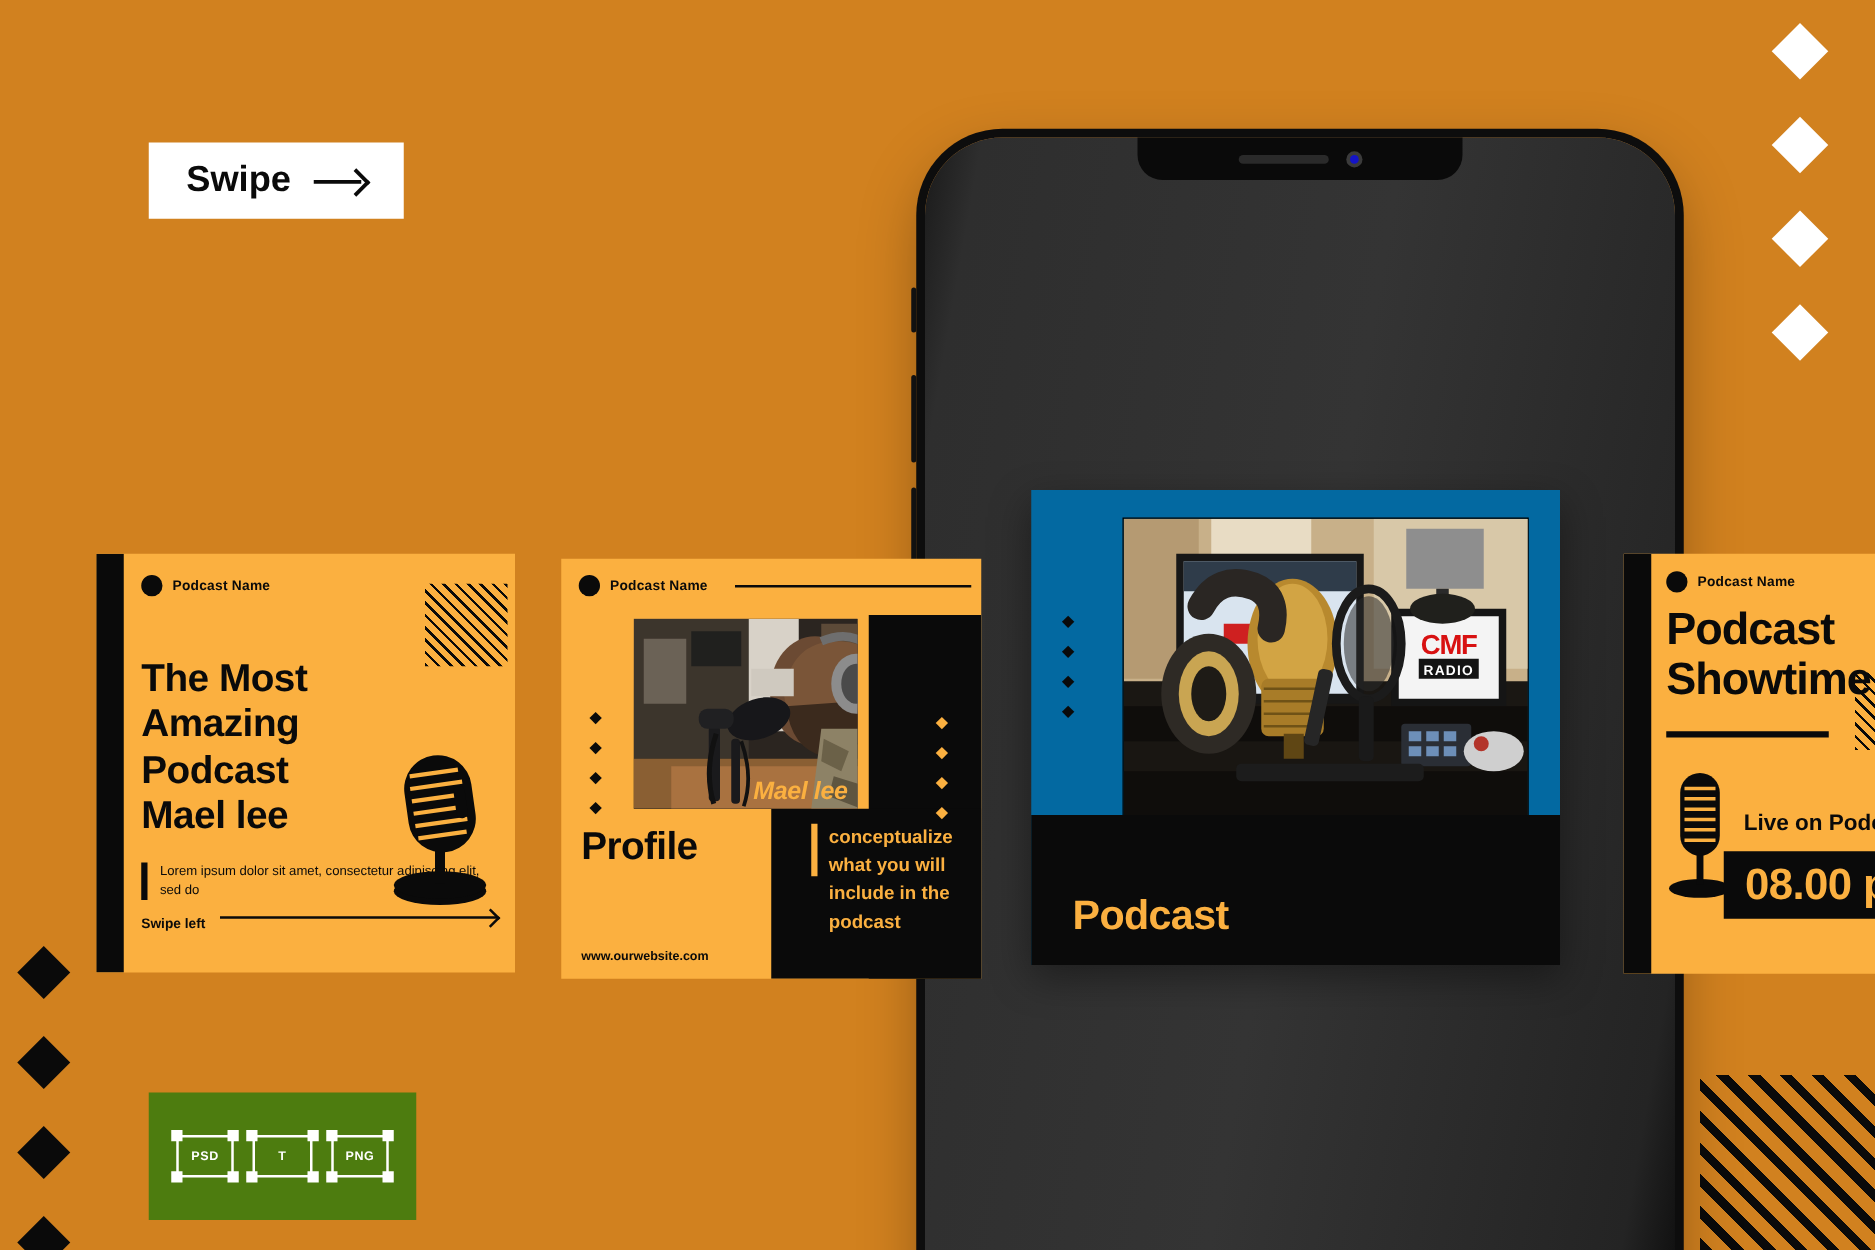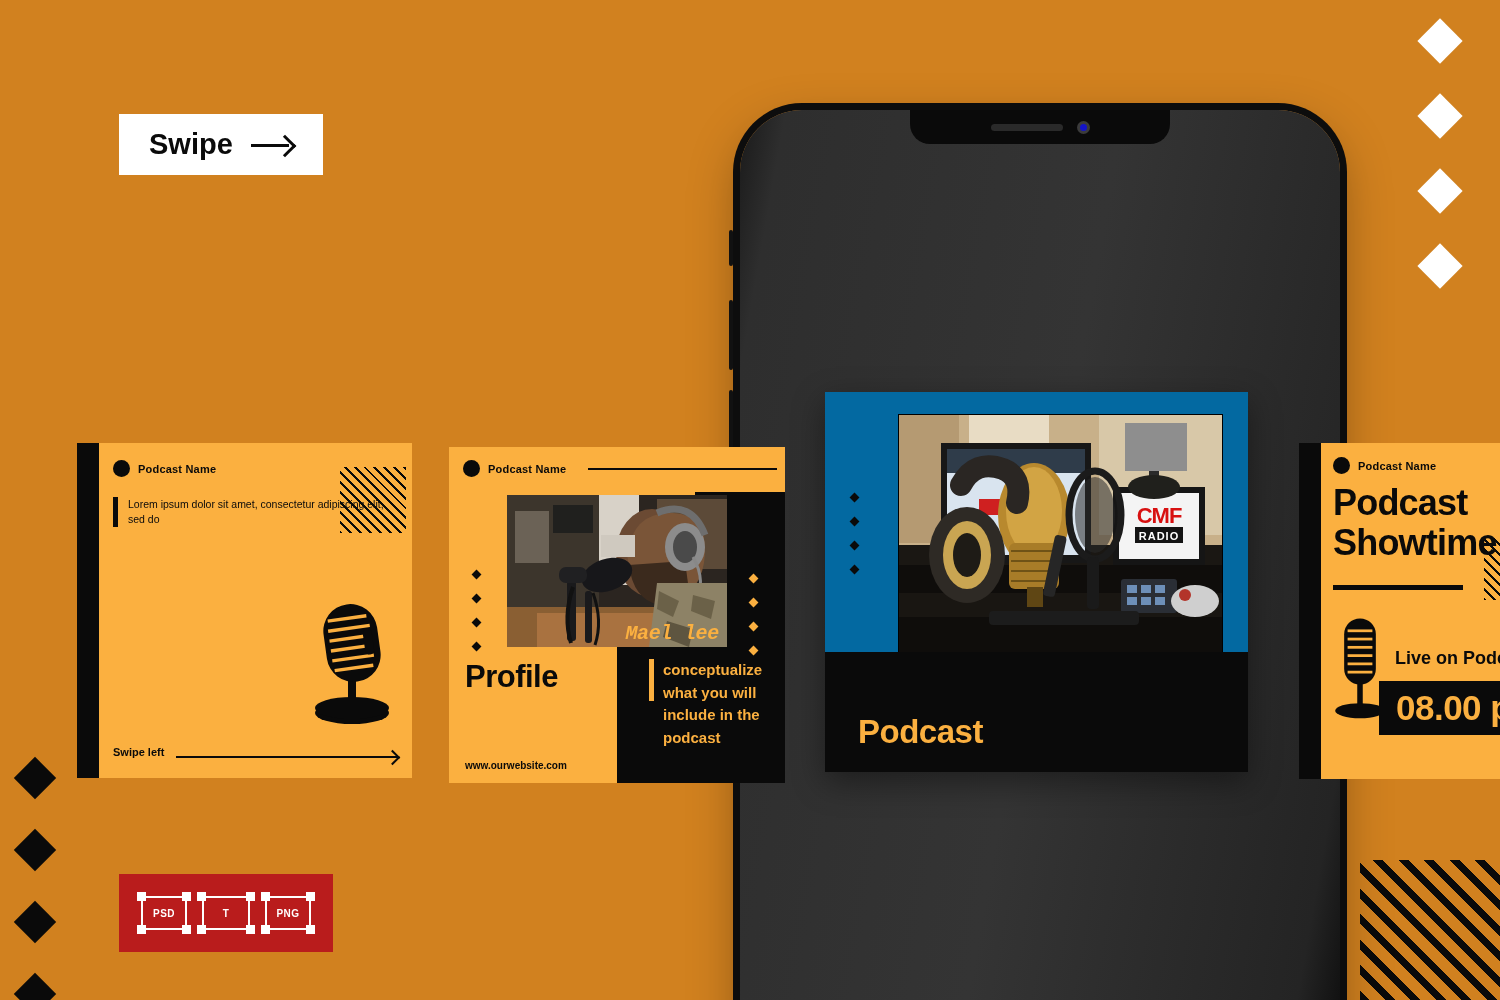--- a/index.html
+++ b/index.html
@@ -40,21 +40,21 @@
     border-top:3px solid #0a0a0a; border-right:3px solid #0a0a0a; transform:rotate(45deg);
   }
   .big-title {
     margin-top:36px; font-size:96px; font-weight:bold; color:#0a0a0a;
     letter-spacing:-1px; line-height:1;
   }
 
   
   .formats {
     position:absolute; left:119px; top:874px;
-    background:#b91c1c; display:flex; align-items:center; gap:0; padding:16px 14px;
+    background:#4d7c0f; display:flex; align-items:center; gap:0; padding:28px 14px;
   }
   .fmt {
     position:relative; width:46px; height:34px; margin:6px 8px;
     border:2px solid #ffffff; display:flex; align-items:center; justify-content:center;
   }
   .fmt span { color:#fff; font-size:10px; font-weight:bold; letter-spacing:.5px; }
   .fmt i { position:absolute; width:9px; height:9px; background:#fff; }
   .fmt i.tl{left:-6px;top:-6px;} .fmt i.tr{right:-6px;top:-6px;}
   .fmt i.bl{left:-6px;bottom:-6px;} .fmt i.br{right:-6px;bottom:-6px;}
   .fmt.tbox { border-left:none; border-right:none; }
@@ -79,40 +79,39 @@
   #card1 .leftbar { position:absolute; left:0; top:0; width:22px; height:100%; background:#0a0a0a; }
   #card1 .inner { position:absolute; left:36px; top:17px; right:14px; bottom:14px; }
   #card1 h2 {
     margin-top:48px; font-size:31px; line-height:1.17; font-weight:bold;
     color:#0a0a0a; letter-spacing:-.4px; max-width:180px;
   }
   #card1 .lorem { display:flex; gap:10px; margin-top:20px; }
   #card1 .lorem .bar { width:5px; background:#0a0a0a; flex:none; }
   #card1 .lorem p { font-size:10.5px; line-height:1.42; color:#0a0a0a; font-weight:500; }
   #card1 .hatchbox { position:absolute; right:6px; top:24px; width:66px; height:66px; }
-  #card1 .swipe { position:absolute; left:0; bottom:6px; display:flex; align-items:flex-end; gap:12px; width:100%; }
+  #card1 .swipe { position:absolute; left:0; bottom:19px; display:flex; align-items:flex-start; gap:12px; width:100%; }
   #card1 .swipe .t { font-size:11px; font-weight:bold; color:#0a0a0a; white-space:nowrap; }
   #card1 .swipe .ln { flex:1; height:2px; background:#0a0a0a; position:relative; }
   #card1 .swipe .ln:after {
     content:""; position:absolute; right:0; top:-4px; width:9px; height:9px;
     border-top:2px solid #0a0a0a; border-right:2px solid #0a0a0a; transform:rotate(45deg);
   }
   .mic { position:absolute; right:14px; bottom:52px; width:92px; height:125px; }
 
   
   #card2 { left:449px; top:447px; width:336px; height:336px; background:#fbb040; }
   #card2 .blackpanel { position:absolute; right:0; top:45px; width:90px; bottom:0; background:#0a0a0a; }
   #card2 .blackfoot { position:absolute; left:168px; right:0; bottom:0; top:200px; background:#0a0a0a; }
   #card2 .head { position:absolute; left:14px; top:13px; right:0; display:flex; align-items:center; gap:10px; }
   #card2 .head .rule { flex:1; height:2px; background:#0a0a0a; margin-left:12px; margin-right:8px; }
   #card2 .photo {
-    position:absolute; left:58px; top:48px; width:220px; height:152px;
+    position:absolute; left:58px; top:48px; width:179px; height:152px;
     background:linear-gradient(160deg,#8c6b4a 0%,#43372c 35%,#1d1a16 70%,#100e0c 100%);
     overflow:hidden;
-    font-family:Liberation Mono, monospace;
   }
   #card2 .photo .pname {
     position:absolute; right:8px; bottom:2px; font-size:20px; font-style:italic;
     font-weight:bold; color:#fbb040; letter-spacing:-.3px;
   }
   #card2 .bullets-l { position:absolute; left:24px; top:124px; }
   #card2 .bullets-r { position:absolute; right:28px; top:128px; }
   .bdot { width:7px; height:7px; transform:rotate(45deg); margin-bottom:17px; }
   .bdot.dark { background:#0a0a0a; }
   .bdot.gold { background:#fbb040; }
@@ -265,20 +264,21 @@
   </div>
 </div>
 
 <div class="card" id="card1">
   <div class="leftbar"></div>
   <div class="inner">
     <div class="podname">
       <div class="dot"></div>
       <div class="lbl">Podcast Name</div>
     </div>
+    <h2>The Most Amazing Podcast Mael lee</h2>
     <div class="lorem">
       <div class="bar"></div>
       <p>Lorem ipsum dolor sit amet, consectetur adipiscing elit, sed do</p>
     </div>
     <div class="swipe">
       <div class="t">Swipe left</div>
       <div class="ln"></div>
     </div>
   </div>
   <div class="hatchbox hatch"></div>

